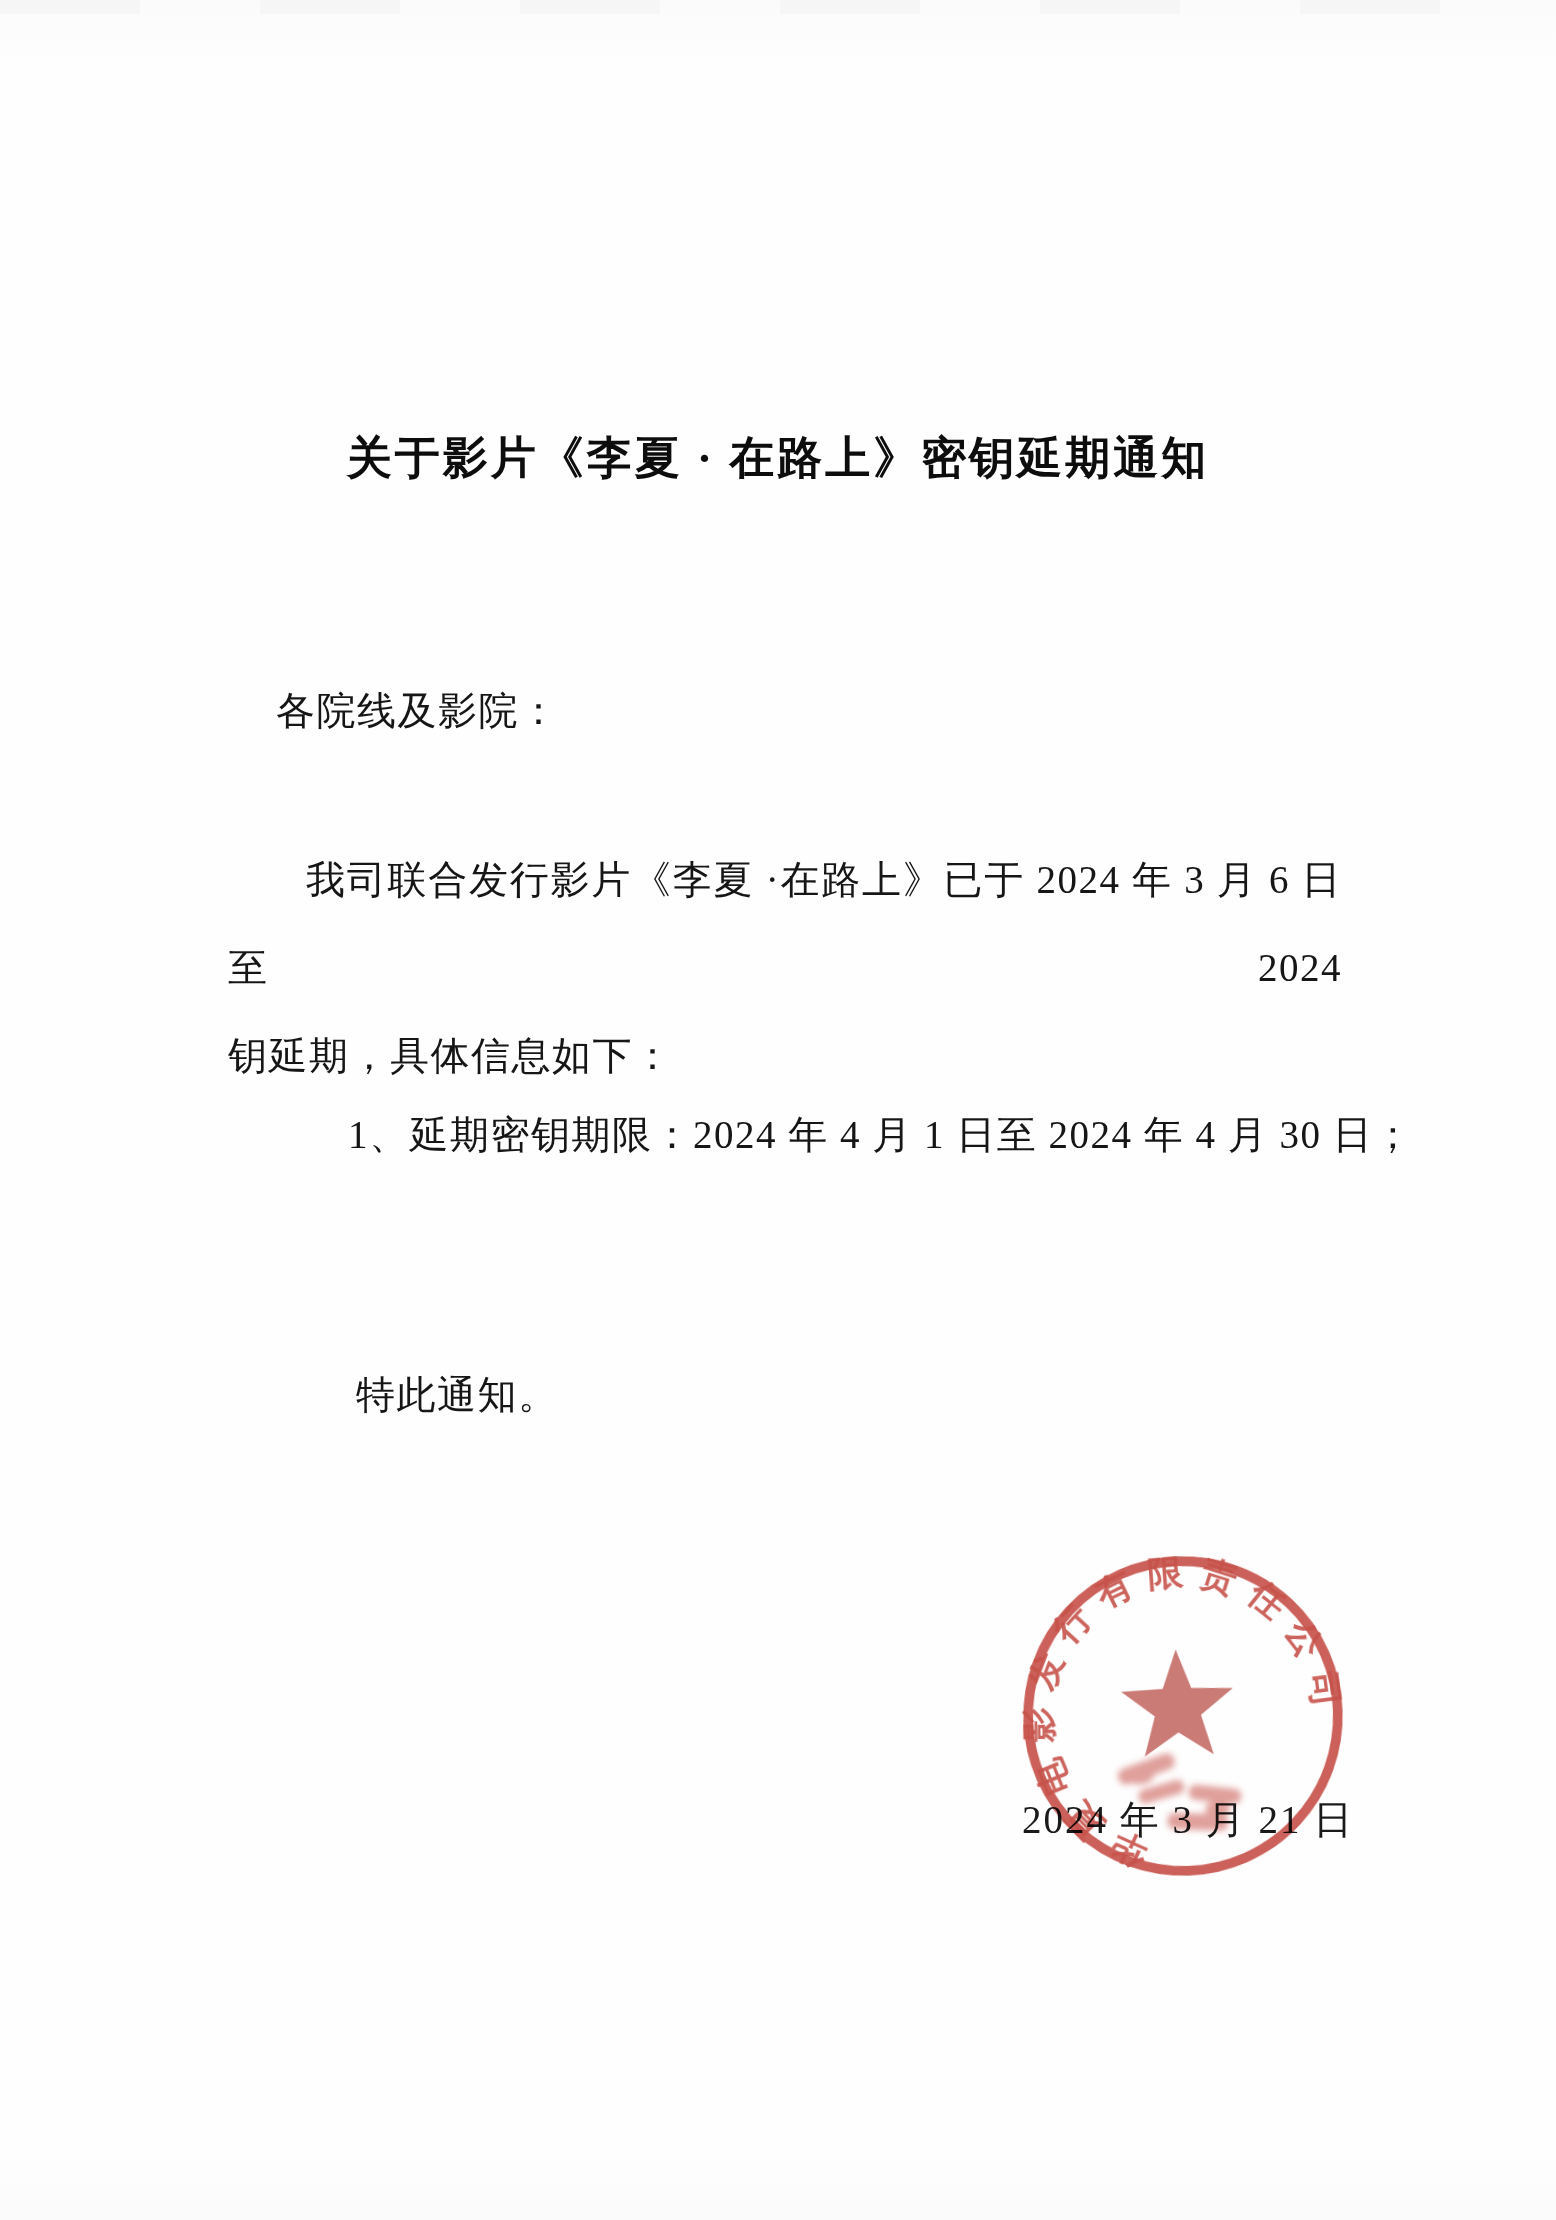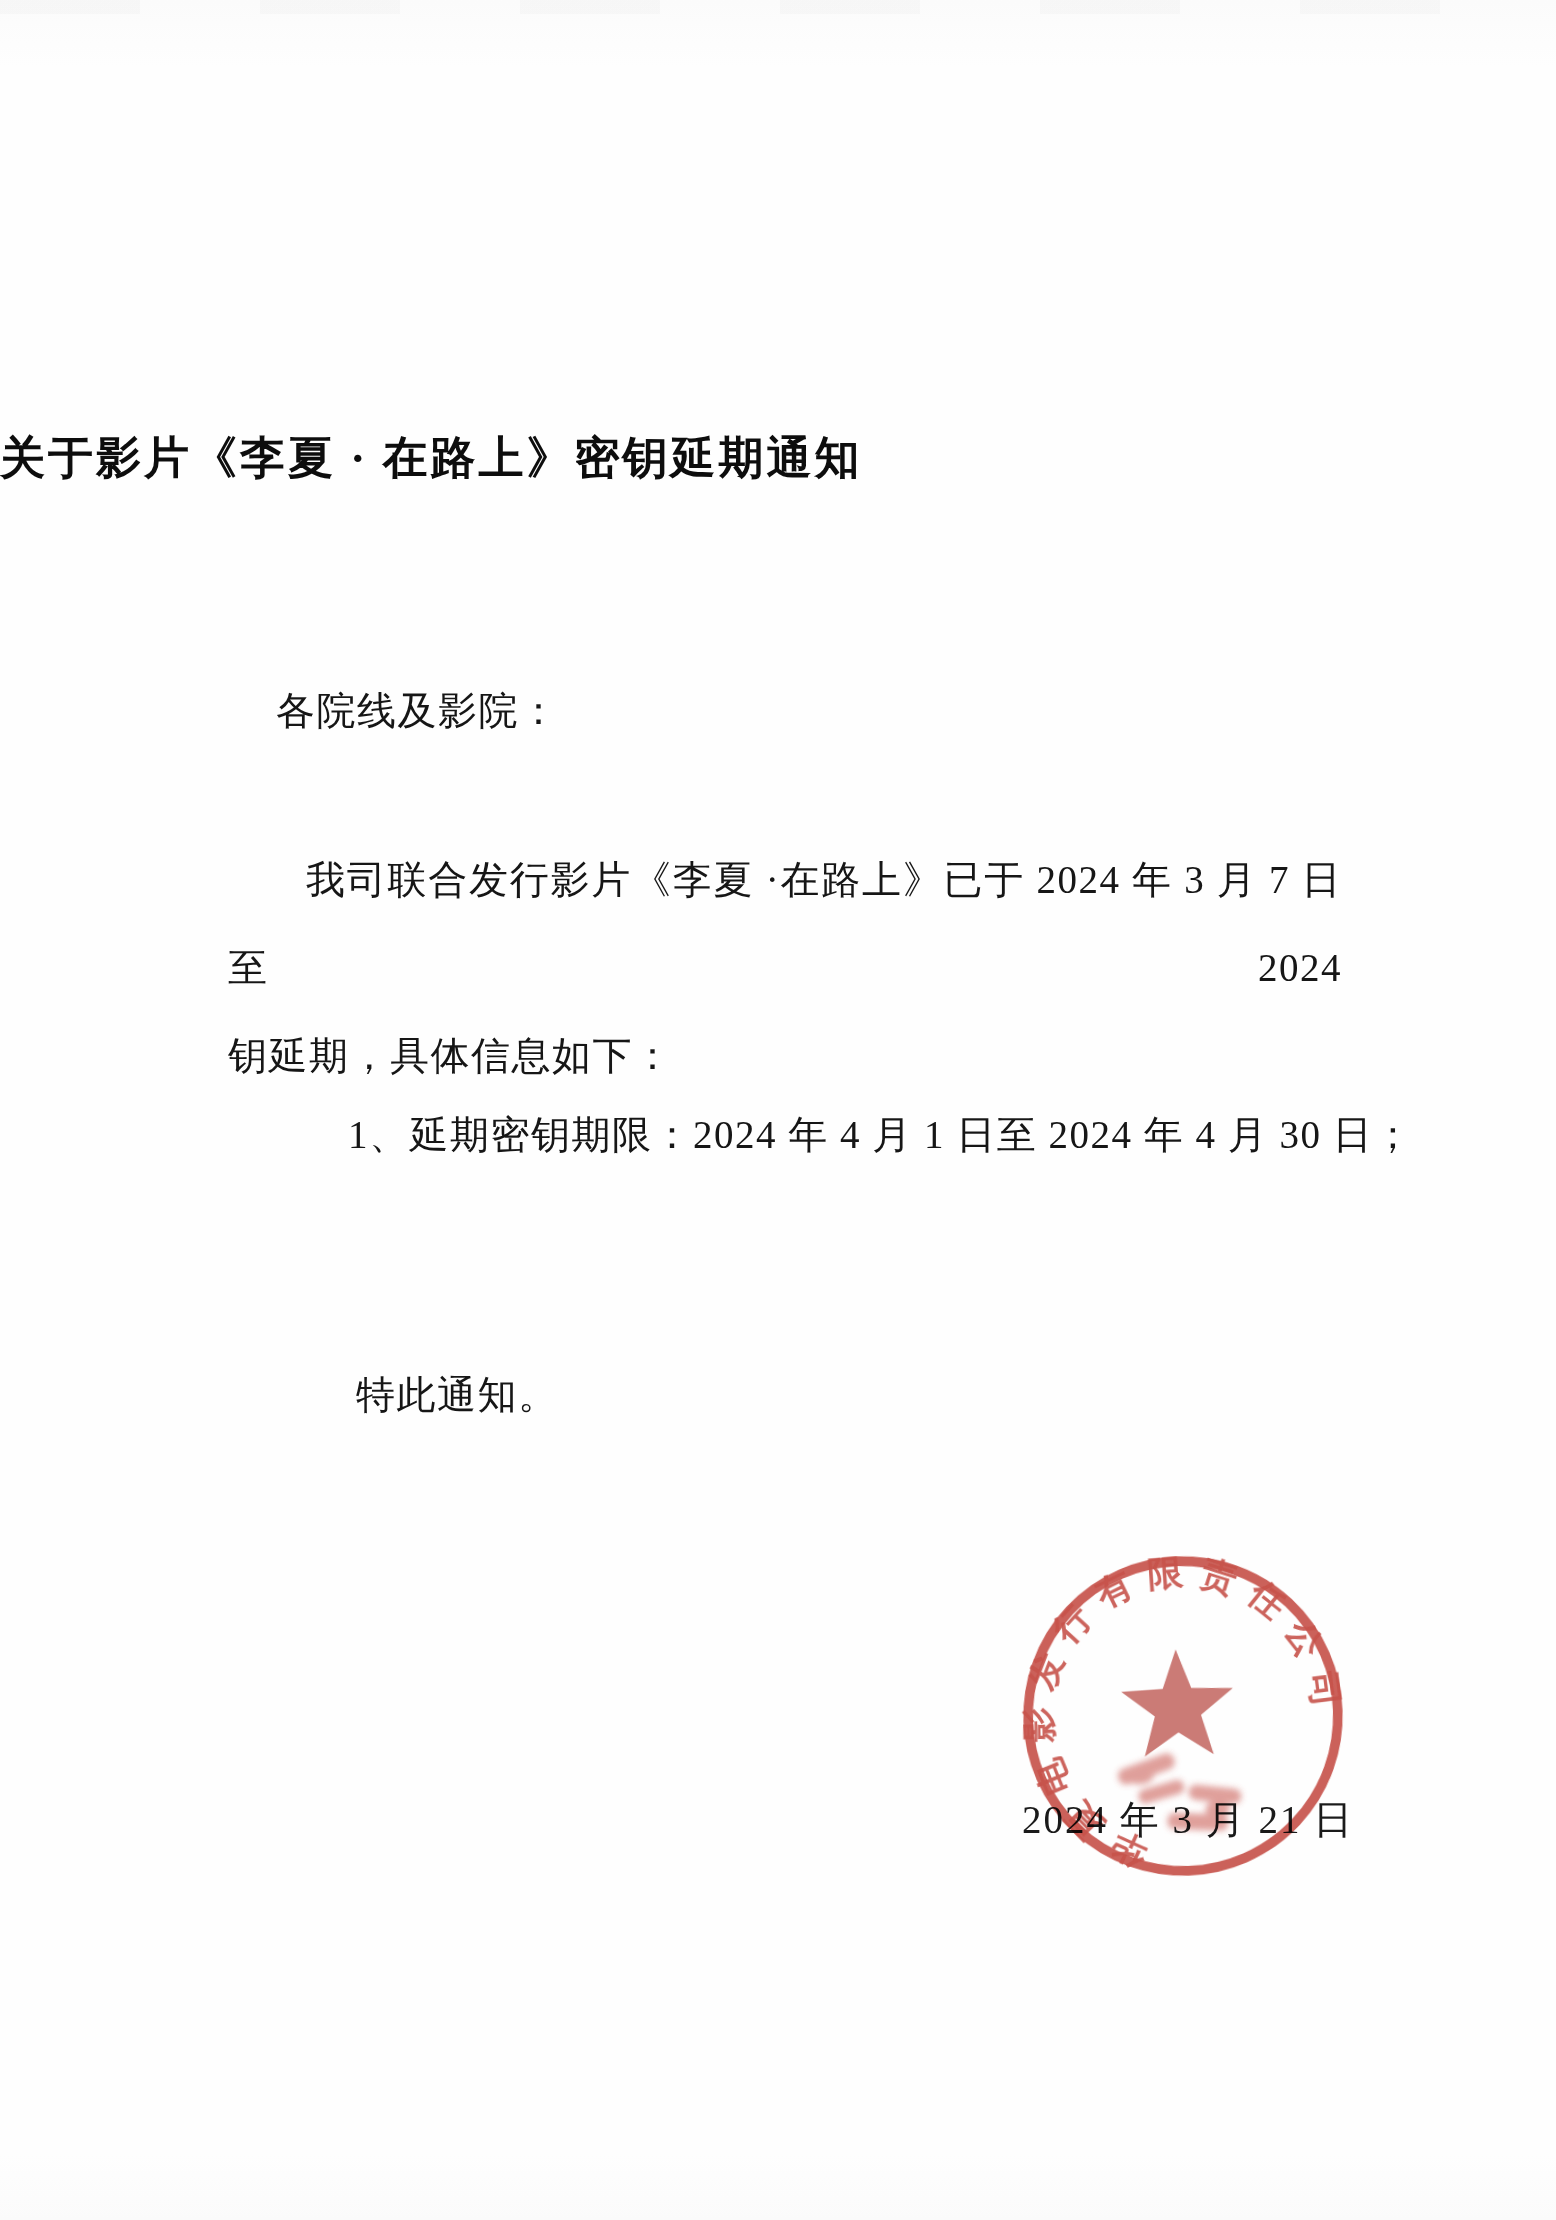--- a/index.html
+++ b/index.html
@@ -15,20 +15,21 @@
     background: linear-gradient(180deg, #fbfbfb 0%, #fefefe 3%, #fefefe 97%, #fbfbfb 100%);
     font-family: "Liberation Serif", "DejaVu Serif", serif;
     color: #141414;
     overflow: hidden;
   }
   .doc-title {
     position: absolute;
     top: 428px;
     left: 0;
     width: 1556px;
+    text-align: center;
     font-size: 45px;
     font-weight: 700;
     letter-spacing: 3px;
     line-height: 60px;
     color: #0d0d0d;
   }
   .text-line {
     position: absolute;
     font-size: 39px;
     line-height: 88px;
@@ -111,21 +112,21 @@
 <body>
 
 <div class="page">
 
   <div class="scan-edge"></div>
 
   <div class="doc-title">关于影片《李夏 · 在路上》密钥延期通知</div>
 
   <div class="text-line salutation">各院线及影院：</div>
 
-  <div class="para-line para-line-1">我司联合发行影片《李夏 ·在路上》已于 2024 年 3 月 7 日至 2024</div>
+  <div class="para-line para-line-1">我司联合发行影片《李夏 ·在路上》已于 2024 年 3 月 6 日至 2024</div>
 
 
   <div class="para-line para-line-3">钥延期，具体信息如下：</div>
 
   <div class="text-line item-1">1、延期密钥期限：2024 年 4 月 1 日至 2024 年 4 月 30 日；</div>
 
 
   <div class="text-line closing">特此通知。</div>
 
 

